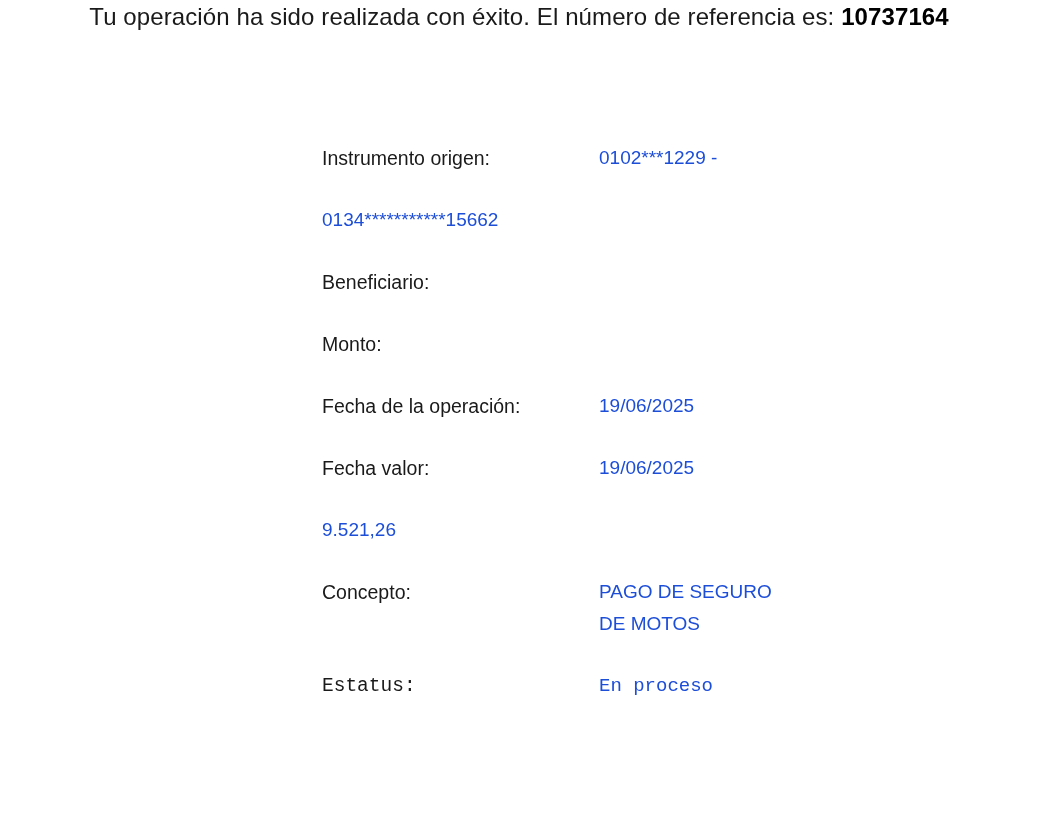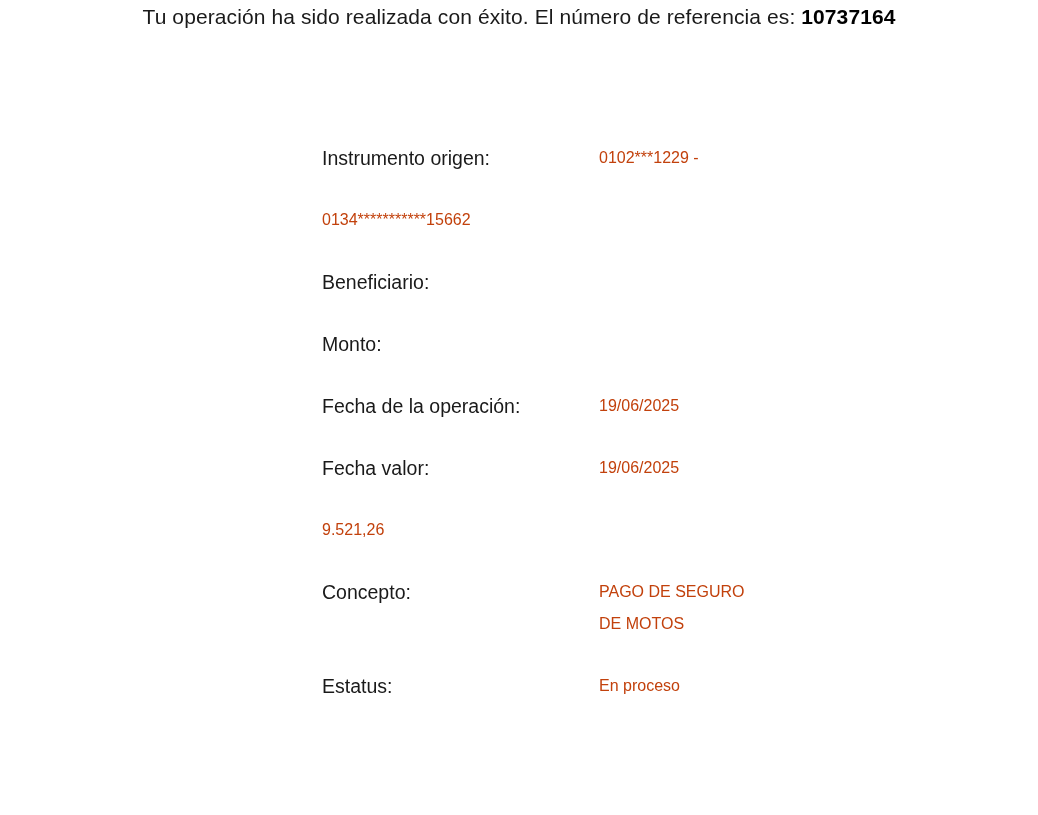--- a/index.html
+++ b/index.html
@@ -19,21 +19,21 @@
     width: 1038px;
     height: 815px;
     background: #ffffff;
   }
   .confirmation-header {
     position: absolute;
     top: 4px;
     left: 0;
     width: 1038px;
     text-align: center;
-    font-size: 21px;
+    font-size: 24px;
     line-height: 26px;
     color: #1a1a1a;
     letter-spacing: 0.1px;
   }
   .confirmation-header .ref-number {
     font-weight: bold;
     color: #000000;
   }
   .details {
     position: absolute;
@@ -41,33 +41,34 @@
     left: 322px;
     width: 640px;
   }
   .detail-row {
     display: flex;
     align-items: flex-start;
     margin-bottom: 30px;
   }
   .detail-row:last-child {
     margin-bottom: 8px;
+    font-family: Liberation Mono, monospace;
   }
   .detail-label {
     width: 277px;
     flex: 0 0 277px;
     font-size: 19.5px;
     line-height: 32px;
     color: #1a1a1a;
   }
   .detail-value {
     flex: 1 1 auto;
-    font-size: 16px;
+    font-size: 19px;
     line-height: 32px;
-    color: #c2410c;
+    color: #1d4ed8;
     white-space: pre-line;
   }
 </style>
 </head>
 <body>
 
 <div class="page">
 
   <div class="confirmation-header">
     <span>Tu operación ha sido realizada con éxito. El número de referencia es: </span><span class="ref-number">10737164</span>

